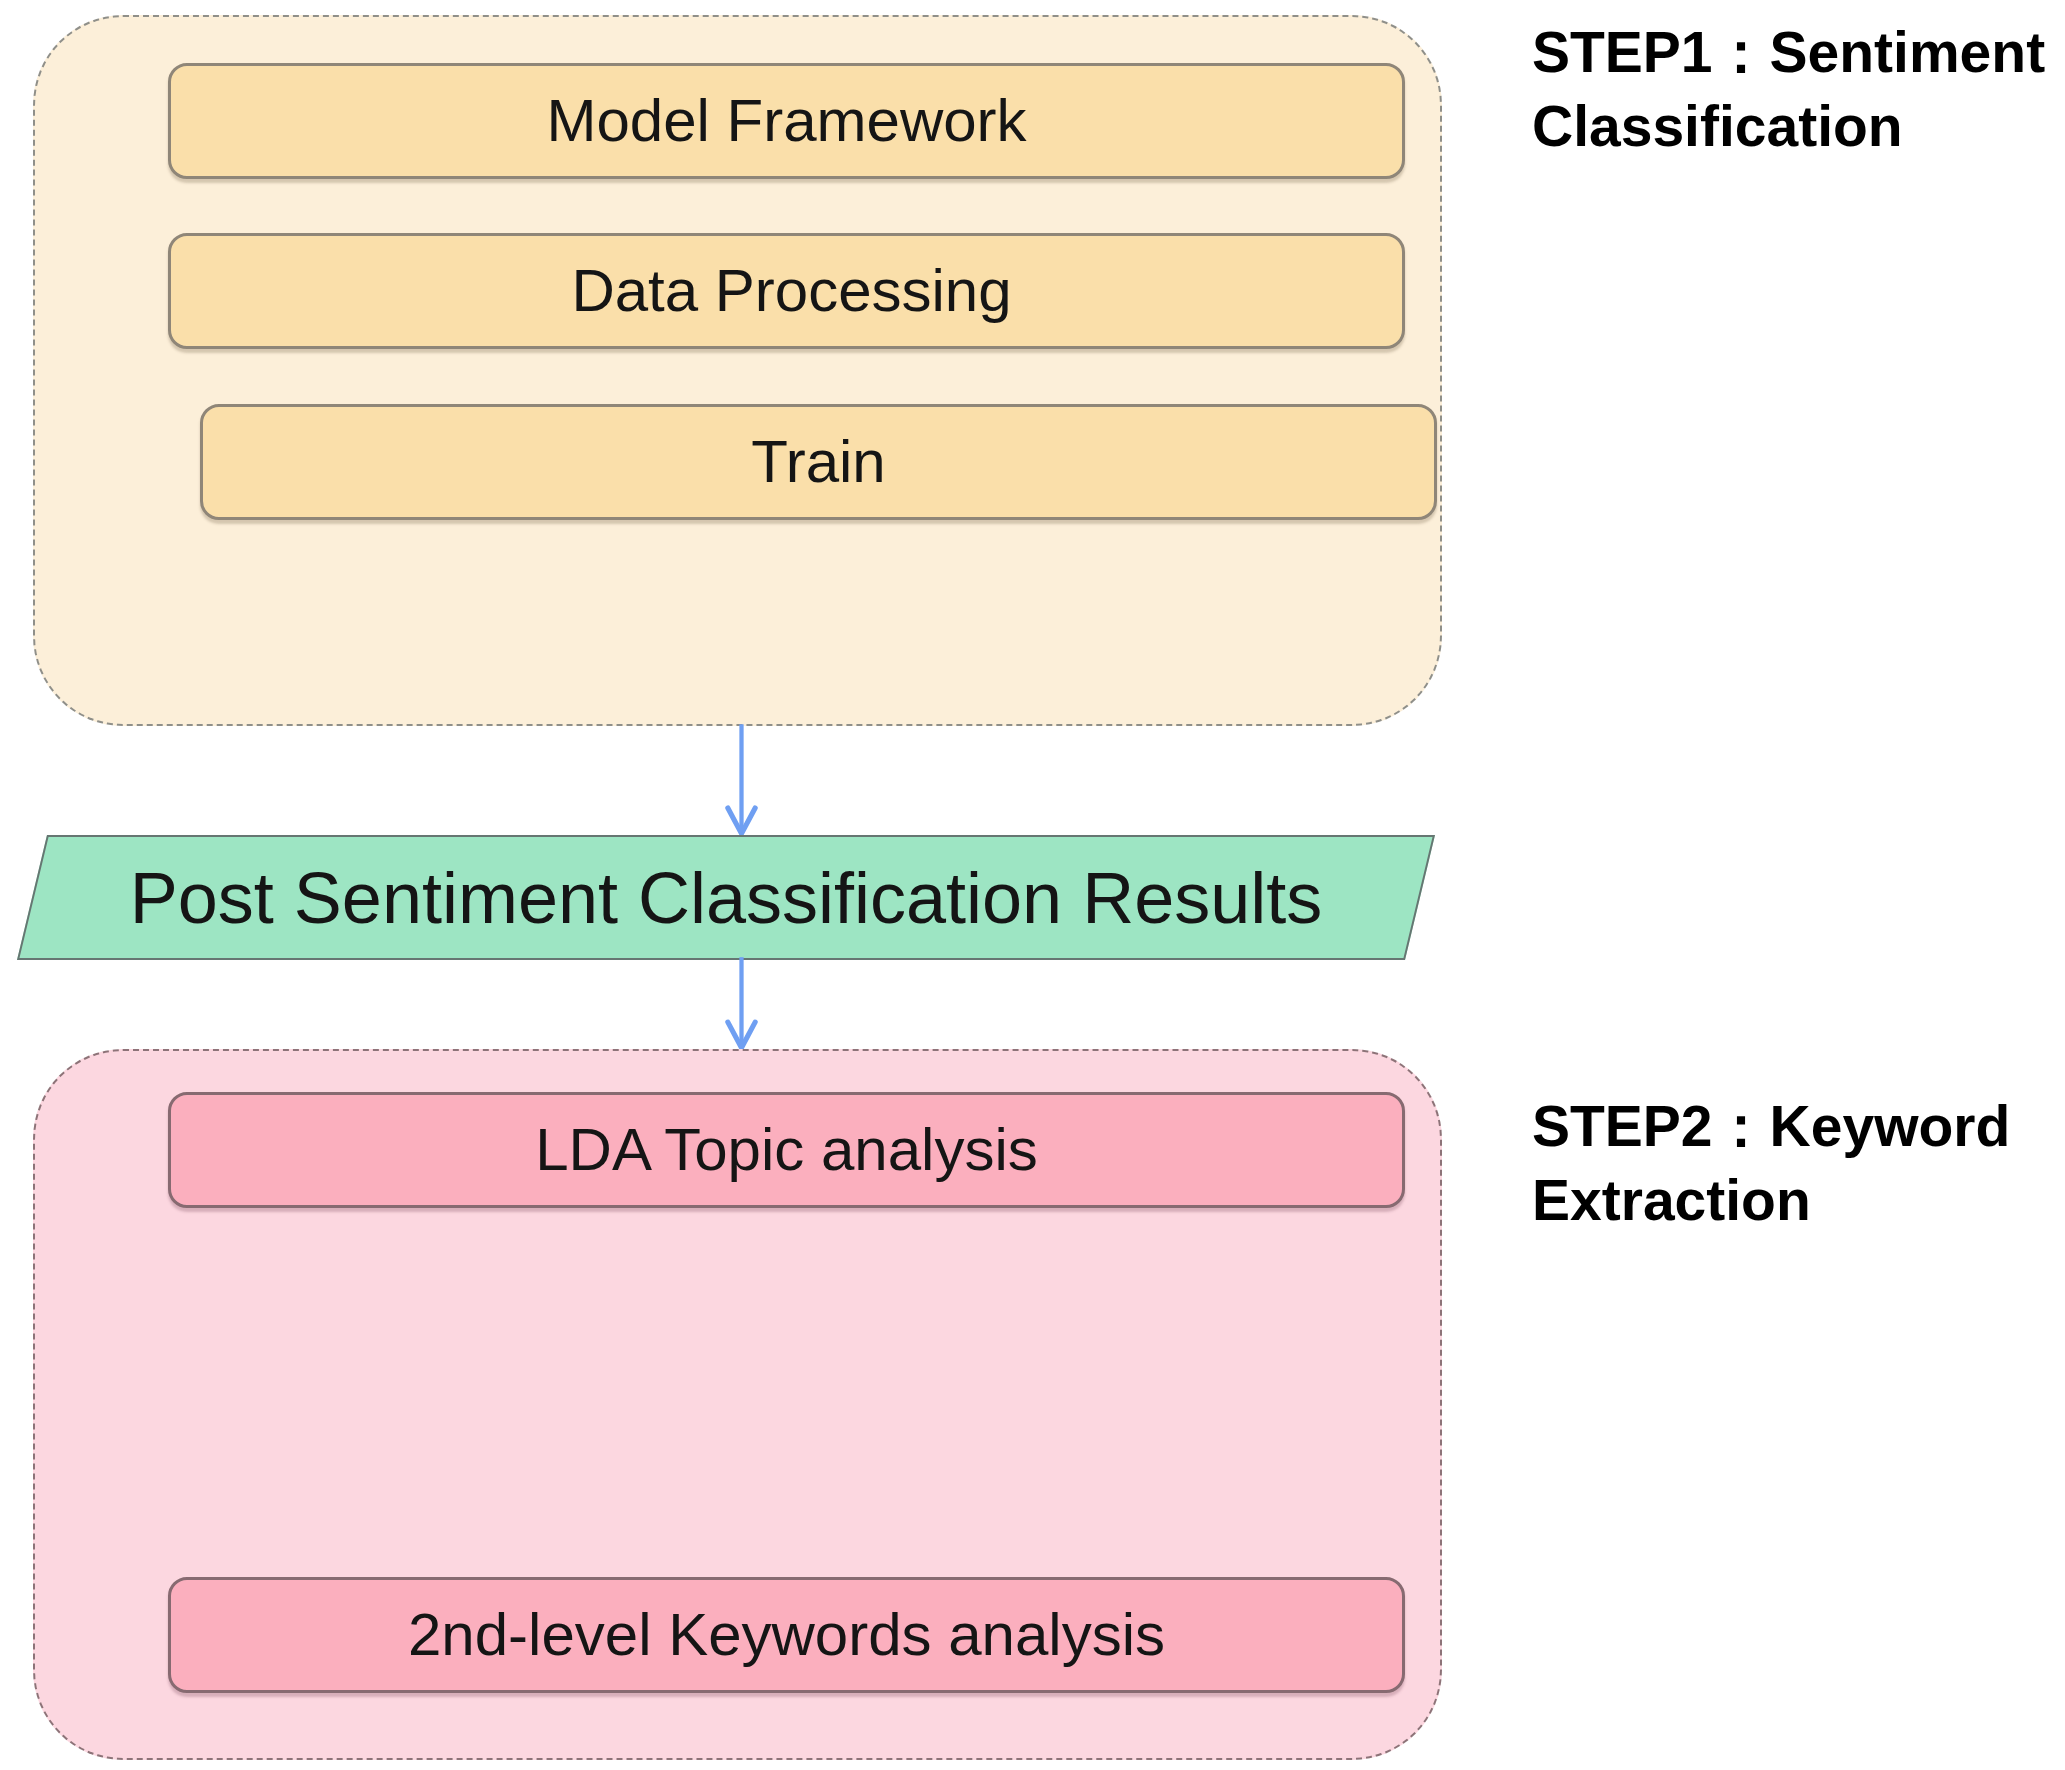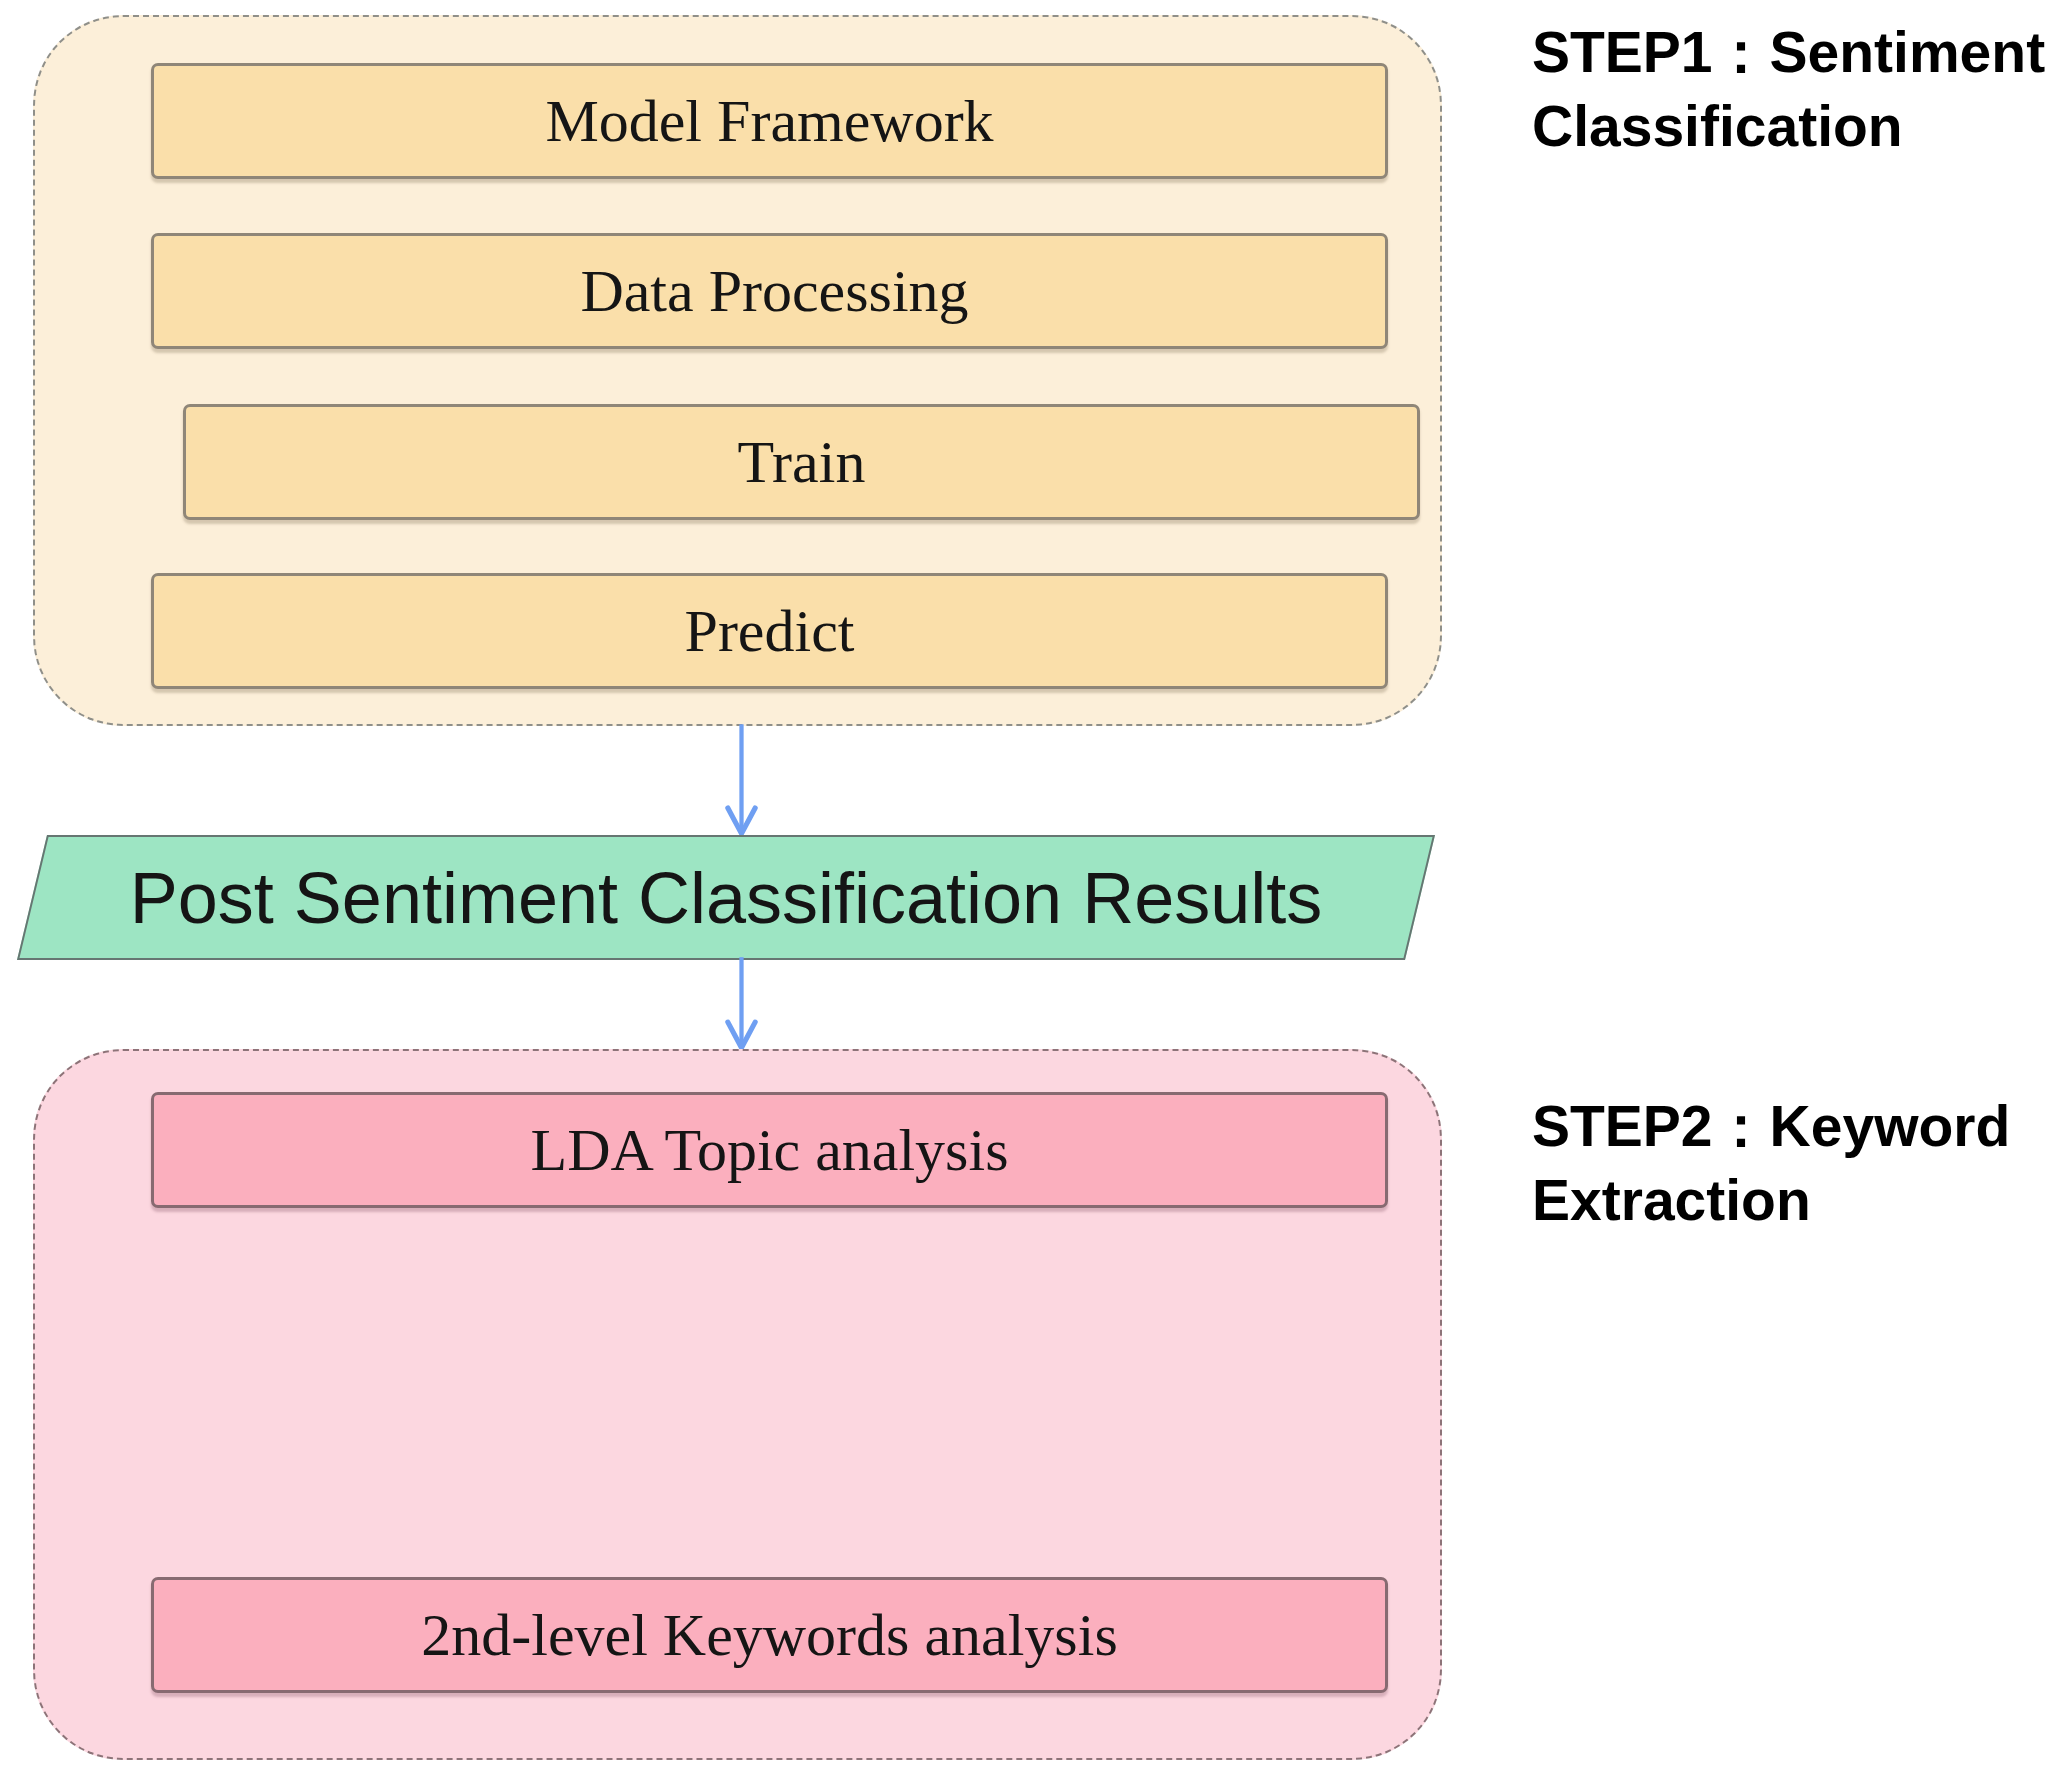--- a/index.html
+++ b/index.html
@@ -36,31 +36,30 @@
     top: 15.4px;
     background: var(--step1-container-fill);
   }
   .group-step2 {
     top: 1049px;
     background: var(--step2-container-fill);
     border-color: #8d7378;
   }
   .flow-box {
     position: absolute;
-    left: 116px;
+    left: 133px;
     width: 1237px;
     height: 116px;
     display: flex;
     align-items: center;
     justify-content: center;
     font-size: 60px;
     line-height: 1;
     white-space: nowrap;
-    border-radius: 7px;
-    font-family: Liberation Serif, serif;
+    border-radius: 19px;
   }
   .flow-box.orange {
     background: var(--step1-box-fill);
     border: 3.4px solid #8f8678;
     box-shadow: 0 3.4px 2.6px rgba(110, 95, 70, 0.28);
   }
   .flow-box.pink {
     background: var(--step2-box-fill);
     border: 3.4px solid #876a71;
     box-shadow: 0 3.4px 2.6px rgba(120, 70, 85, 0.28);
@@ -107,21 +106,20 @@
 </style>
 </head>
 <body>
 
 <div class="stage">
 
   <div class="group-container group-step1">
     <div class="flow-box orange" style="top: 46px;">Model Framework</div>
     <div class="flow-box orange" style="top: 216px; padding-left: 10px;">Data Processing</div>
     <div class="flow-box orange" style="top: 387px; margin-left: 32px;">Train</div>
-    <div class="flow-box orange" style="top: 556px;">Predict</div>
   </div>
 
   <div class="step-label step-label-1">STEP1：Sentiment Classification</div>
 
   <svg class="flow-arrow arrow-1" width="41" height="115" viewBox="0 0 48 134">
     <line x1="24" y1="0" x2="24" y2="124" stroke="currentColor" stroke-width="5"></line>
     <path d="M8 98 L24 128 L40 98" fill="none" stroke="currentColor" stroke-width="6" stroke-linecap="round" stroke-linejoin="round"></path>
   </svg>
 
   <div class="banner-shape"></div>

